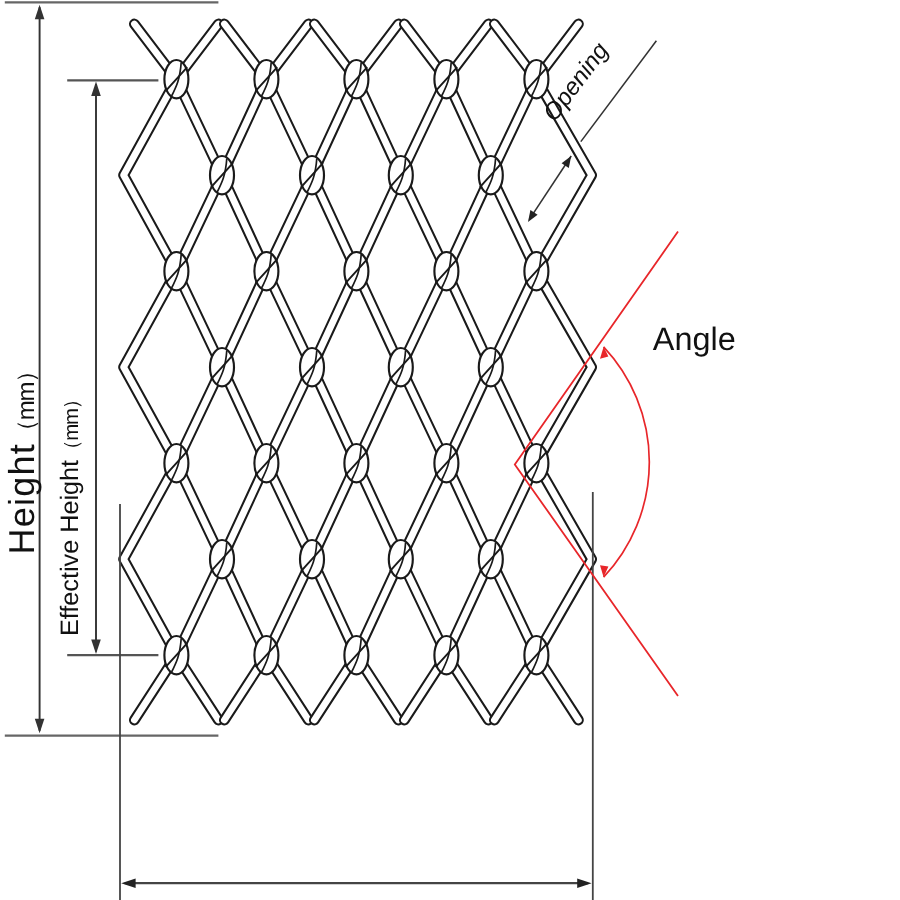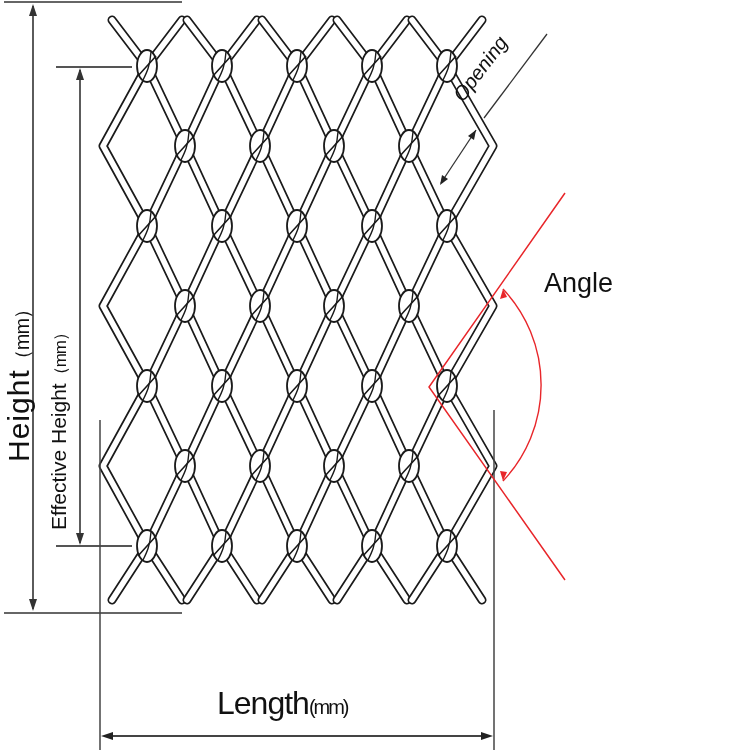--- a/index.html
+++ b/index.html
@@ -244,16 +244,13 @@
 
   <div class="lbl rot" style="left:47px; top:530px; transform:rotate(-90deg); font-size:21px;">
     <span>Effective Height</span><span class="unit" style="font-size:17px;">（mm）</span>
   </div>
 
   <div class="lbl" style="left:467px; top:83px; font-size:20px; font-style:italic; transform:rotate(-53deg); transform-origin:left bottom;"><span>Opening</span></div>
 
   <div class="lbl" style="left:544px; top:268px; font-size:27px;text-align:right;"><span>Angle</span></div>
 
 
-  <div class="lbl" style="left:217px; top:685px; font-size:32px; letter-spacing:-1px;">
-    <span>Length</span><span style="font-size:20px; letter-spacing:-2px;">(mm)</span>
-  </div>
 </div>
 
 </body></html>

